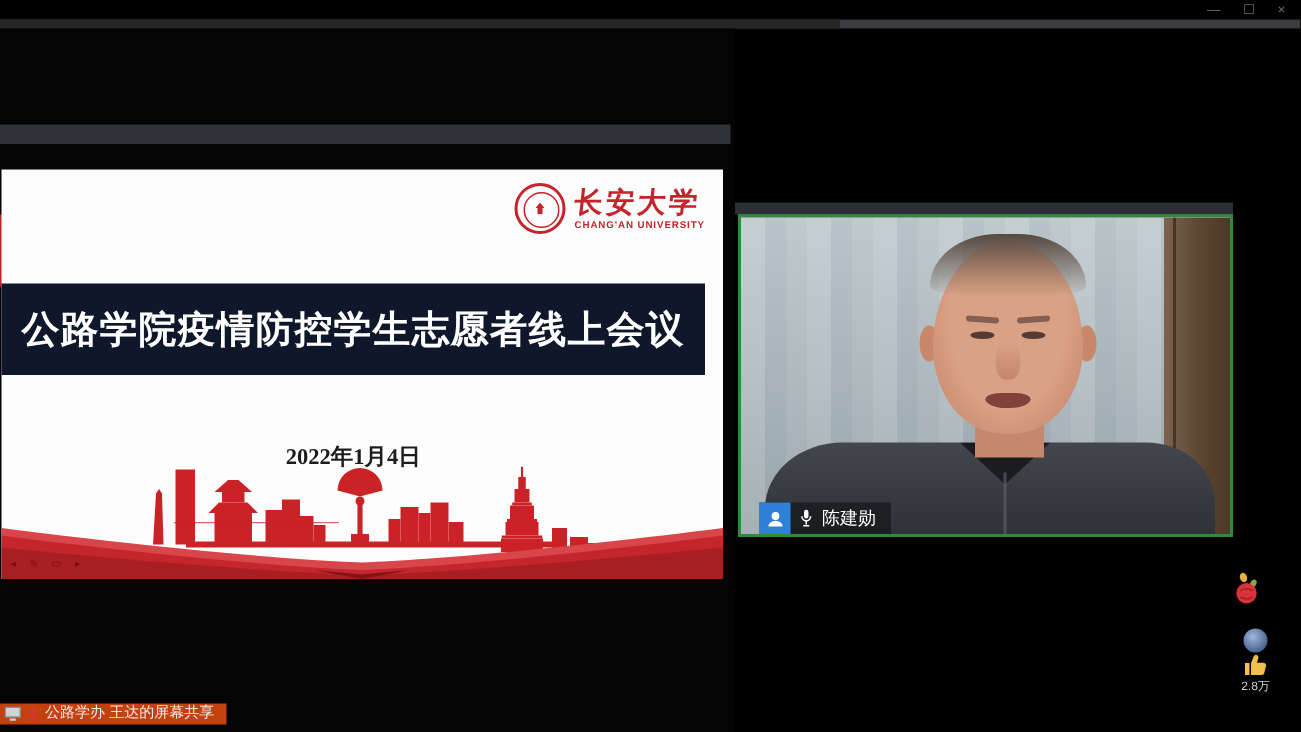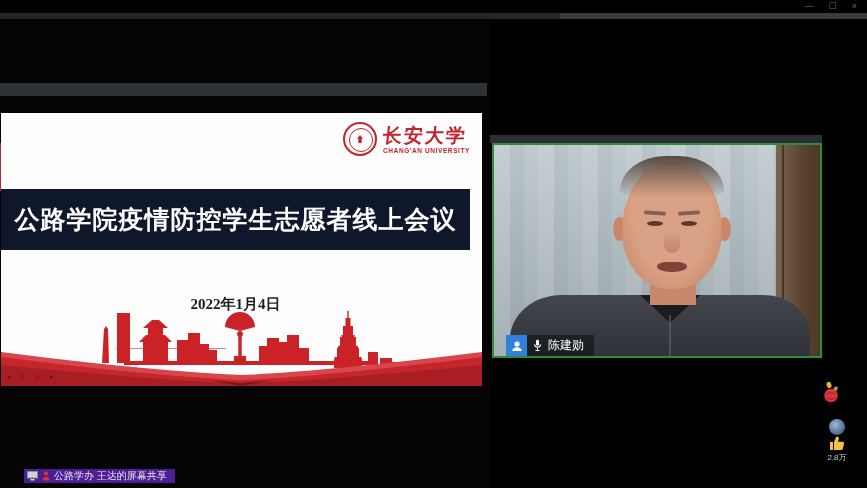--- a/index.html
+++ b/index.html
@@ -38,22 +38,22 @@
   .slide-date{position:absolute;left:0;top:182px;width:469px;text-align:center;
               font-family:"Liberation Serif",serif;font-weight:bold;font-size:15px;color:#1c1c1c;}
 
   .skyline{position:absolute;left:95px;top:198px;width:306px;height:62px;}
   .ribbons{position:absolute;left:0;top:234px;width:481px;height:39px;}
 
   .presenter-controls{position:absolute;left:6px;bottom:5px;display:flex;gap:9px;z-index:5;}
   .presenter-controls span{font-size:7px;color:rgba(96,10,14,.7);line-height:8px;}
 
   
-  .share-badge{position:absolute;left:0;top:469px;height:14px;background:#4c1d95;display:flex;
-               align-items:center;gap:4px;padding:0 8px 0 3px;z-index:6;margin-left:24px;}
+  .share-badge{position:absolute;left:0;top:469px;height:14px;background:#c2410c;display:flex;
+               align-items:center;gap:4px;padding:0 8px 0 3px;z-index:6;}
   .share-badge .label{color:#e9e9e9;font-size:10px;line-height:14px;white-space:nowrap;}
   .icon{display:inline-flex;align-items:center;justify-content:center;}
 
   
   .video-topstrip{position:absolute;left:490px;top:135px;width:332px;height:8px;background:#2b2e32;}
   .video-cell{position:absolute;left:492px;top:143px;width:330px;height:215px;box-sizing:border-box;
               border:2px solid #2e8b3a;background:#9fadb3;overflow:hidden;}
   .curtain{position:absolute;left:0;top:0;right:0;bottom:0;
            background:repeating-linear-gradient(90deg,#b9c5ca 0 16px,#a9b7bd 16px 30px,#b1bec4 30px 44px);}
   .curtain:after{content:"";position:absolute;inset:0;

